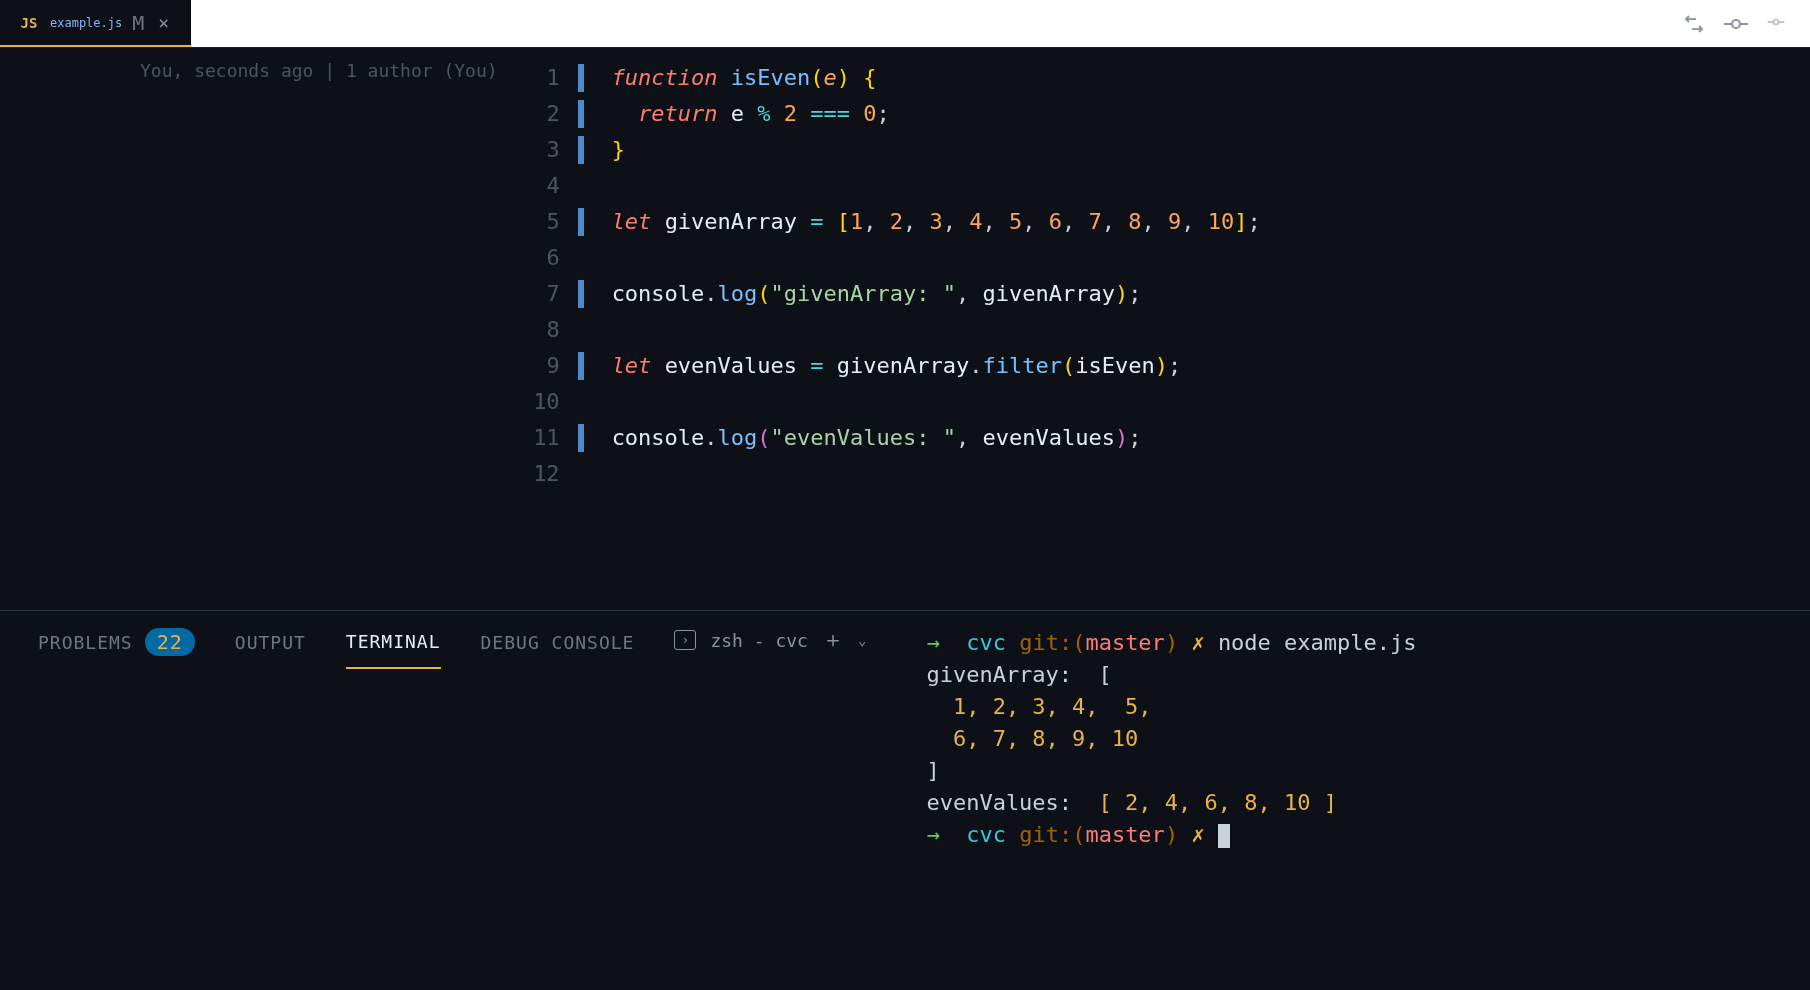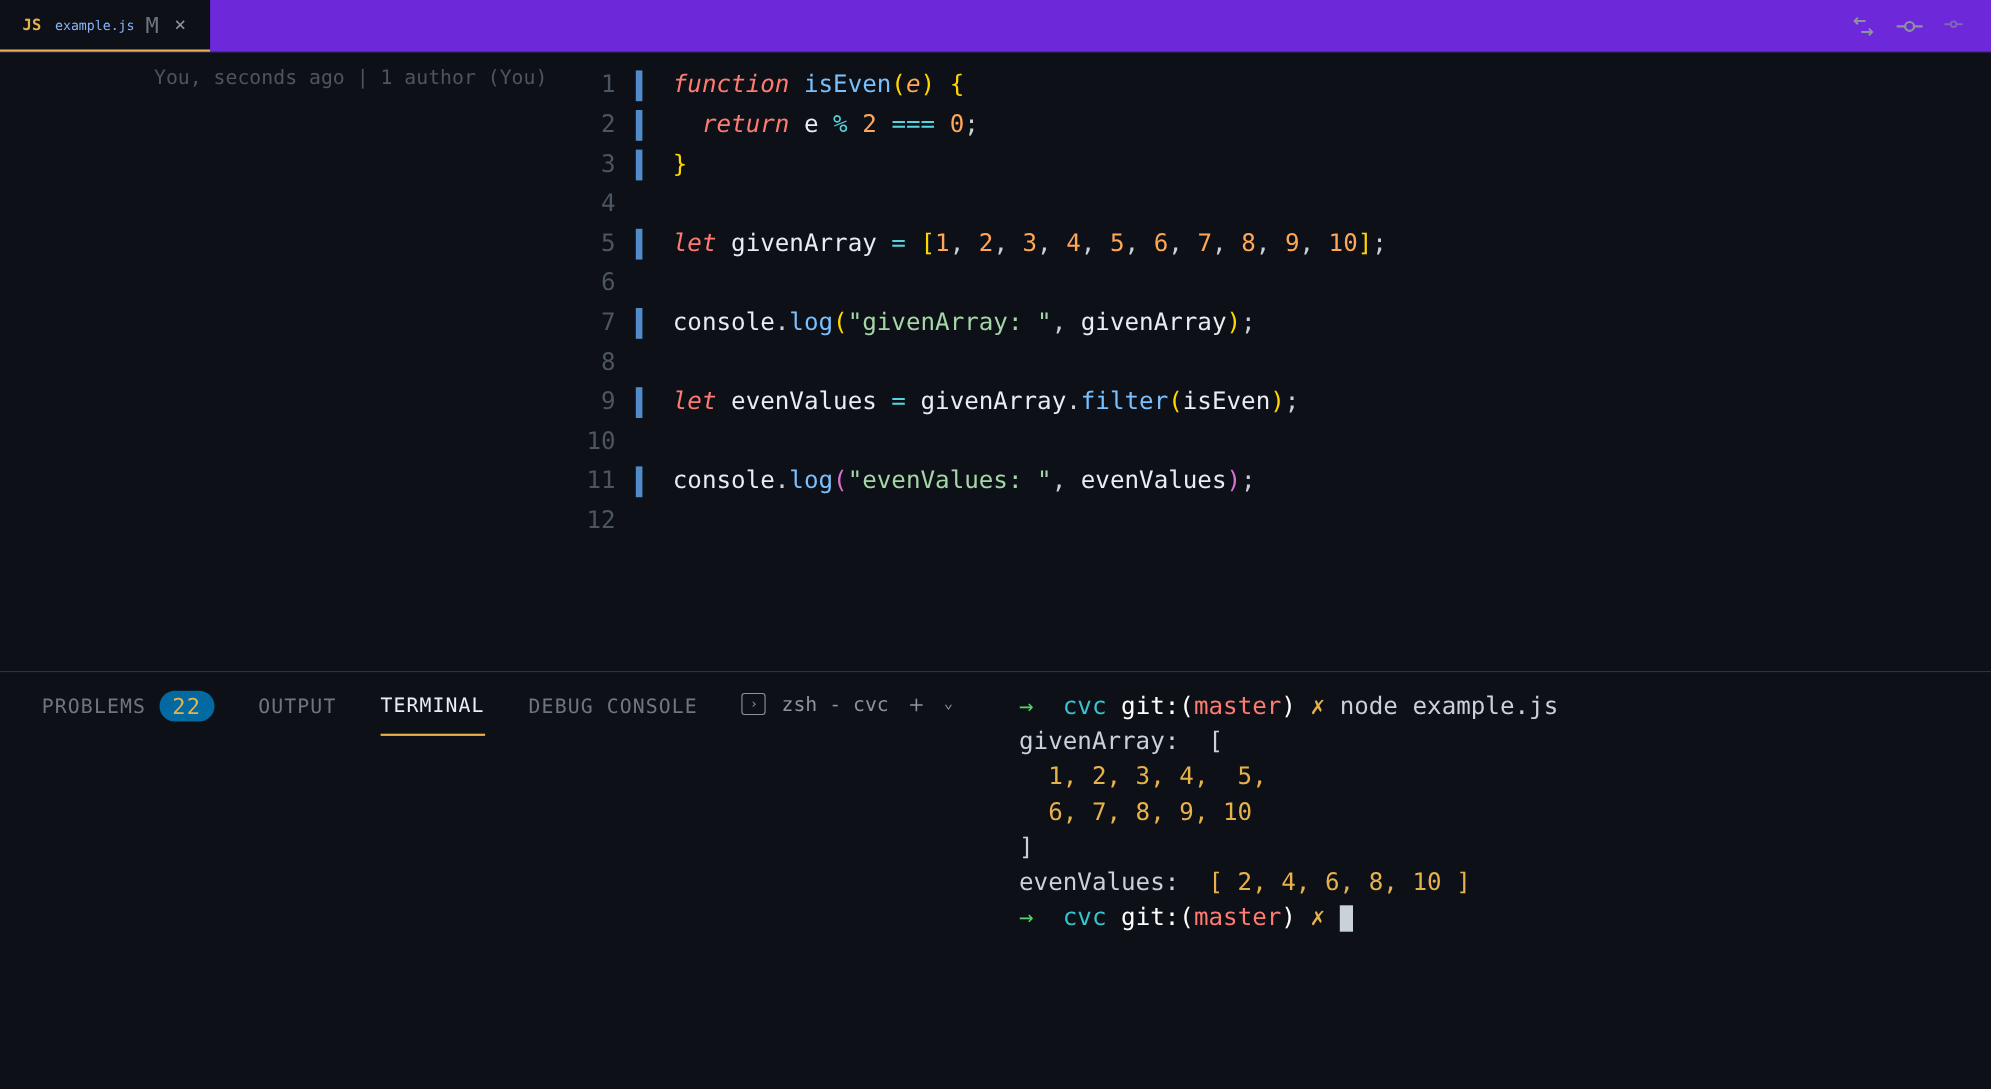--- a/index.html
+++ b/index.html
@@ -13,21 +13,21 @@
   overflow: hidden;
   display: flex;
   flex-direction: column;
 }
 
 
 .tab-bar {
   display: flex;
   align-items: center;
   height: 48px;
-  background: #6d28d9;
+  background: #ffffff;
   border-bottom: 1px solid #1b1f27;
 }
 .tab {
   display: flex;
   align-items: center;
   gap: 10px;
   height: 100%;
   padding: 0 18px;
   background: #0d1117;
   border-bottom: 2px solid #e7b24c;
@@ -153,21 +153,21 @@
 
 .terminal {
   flex: 1;
   padding: 16px 22px;
   font-size: 22px;
   line-height: 32px;
   white-space: pre;
 }
 .t-arrow { color: #56d364; }
 .t-cyan { color: #39c5cf; }
-.t-blue { color: #ffffff; }
+.t-blue { color: #a16207; }
 .t-red { color: #ff7b72; }
 .t-yellow { color: #e7b24c; }
 .t-plain { color: #c9d1d9; text-align: center; }
 .cursor-block {
   display: inline-block;
   width: 12px;
   height: 24px;
   background: #c9d1d9;
   vertical-align: middle;
 }

